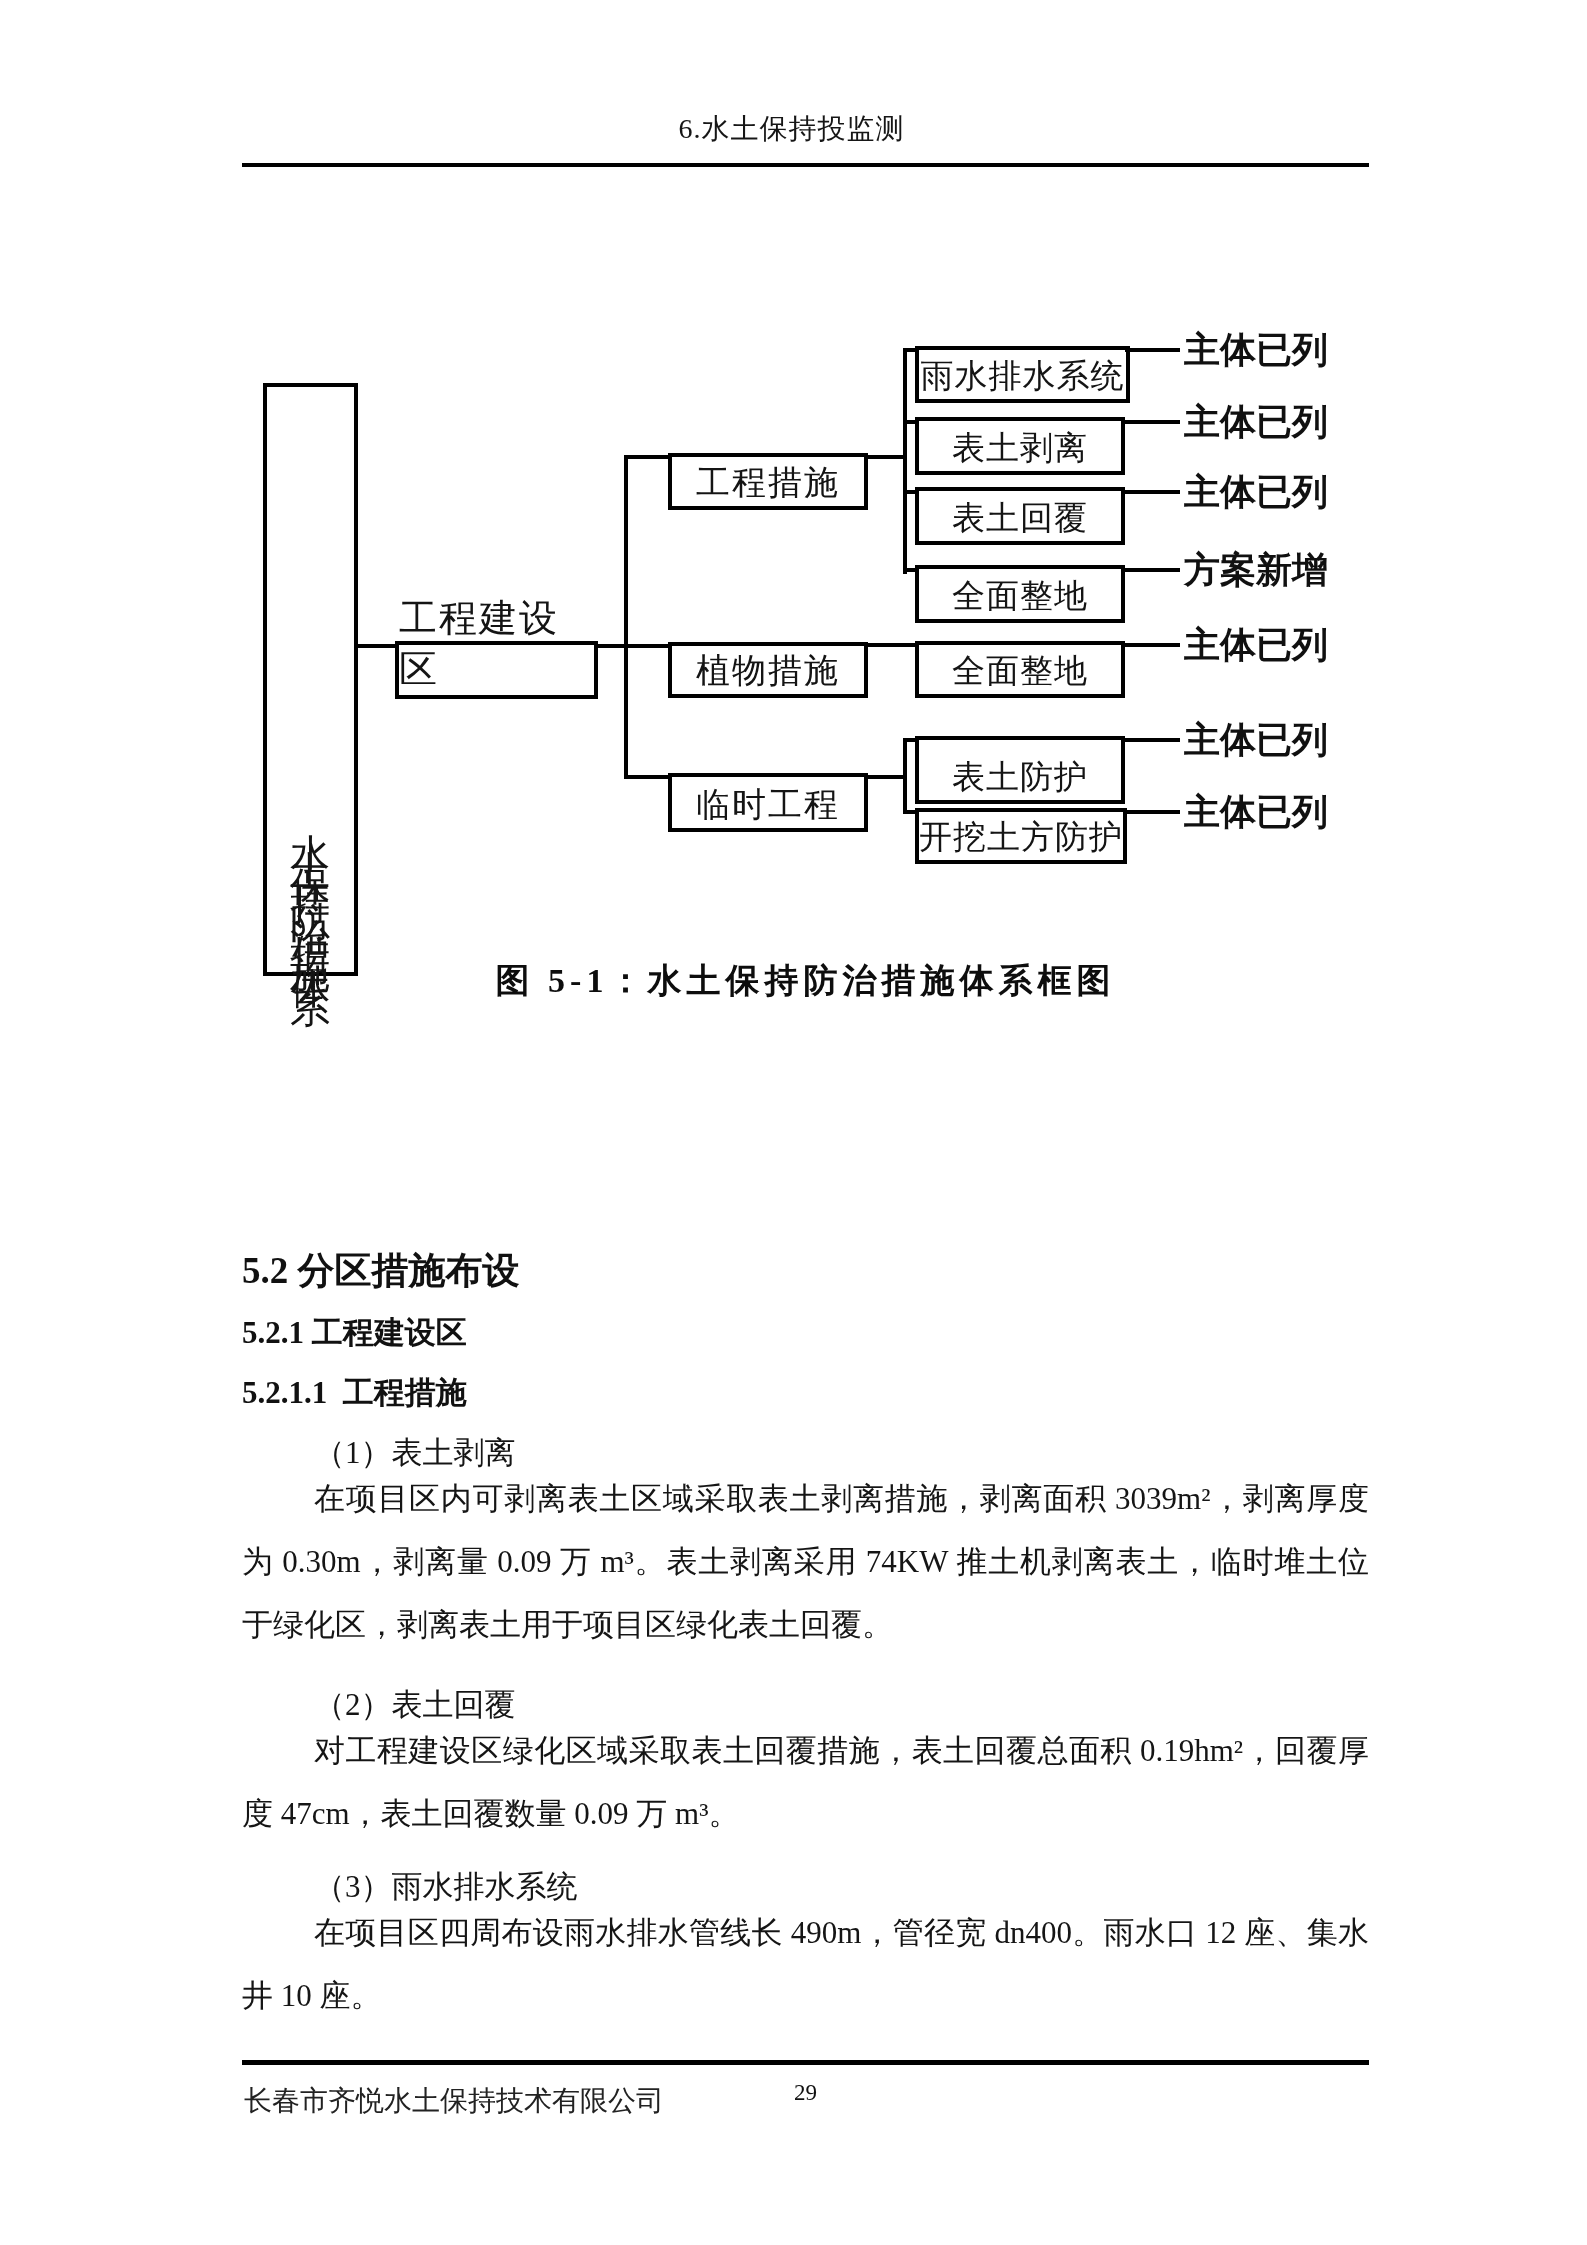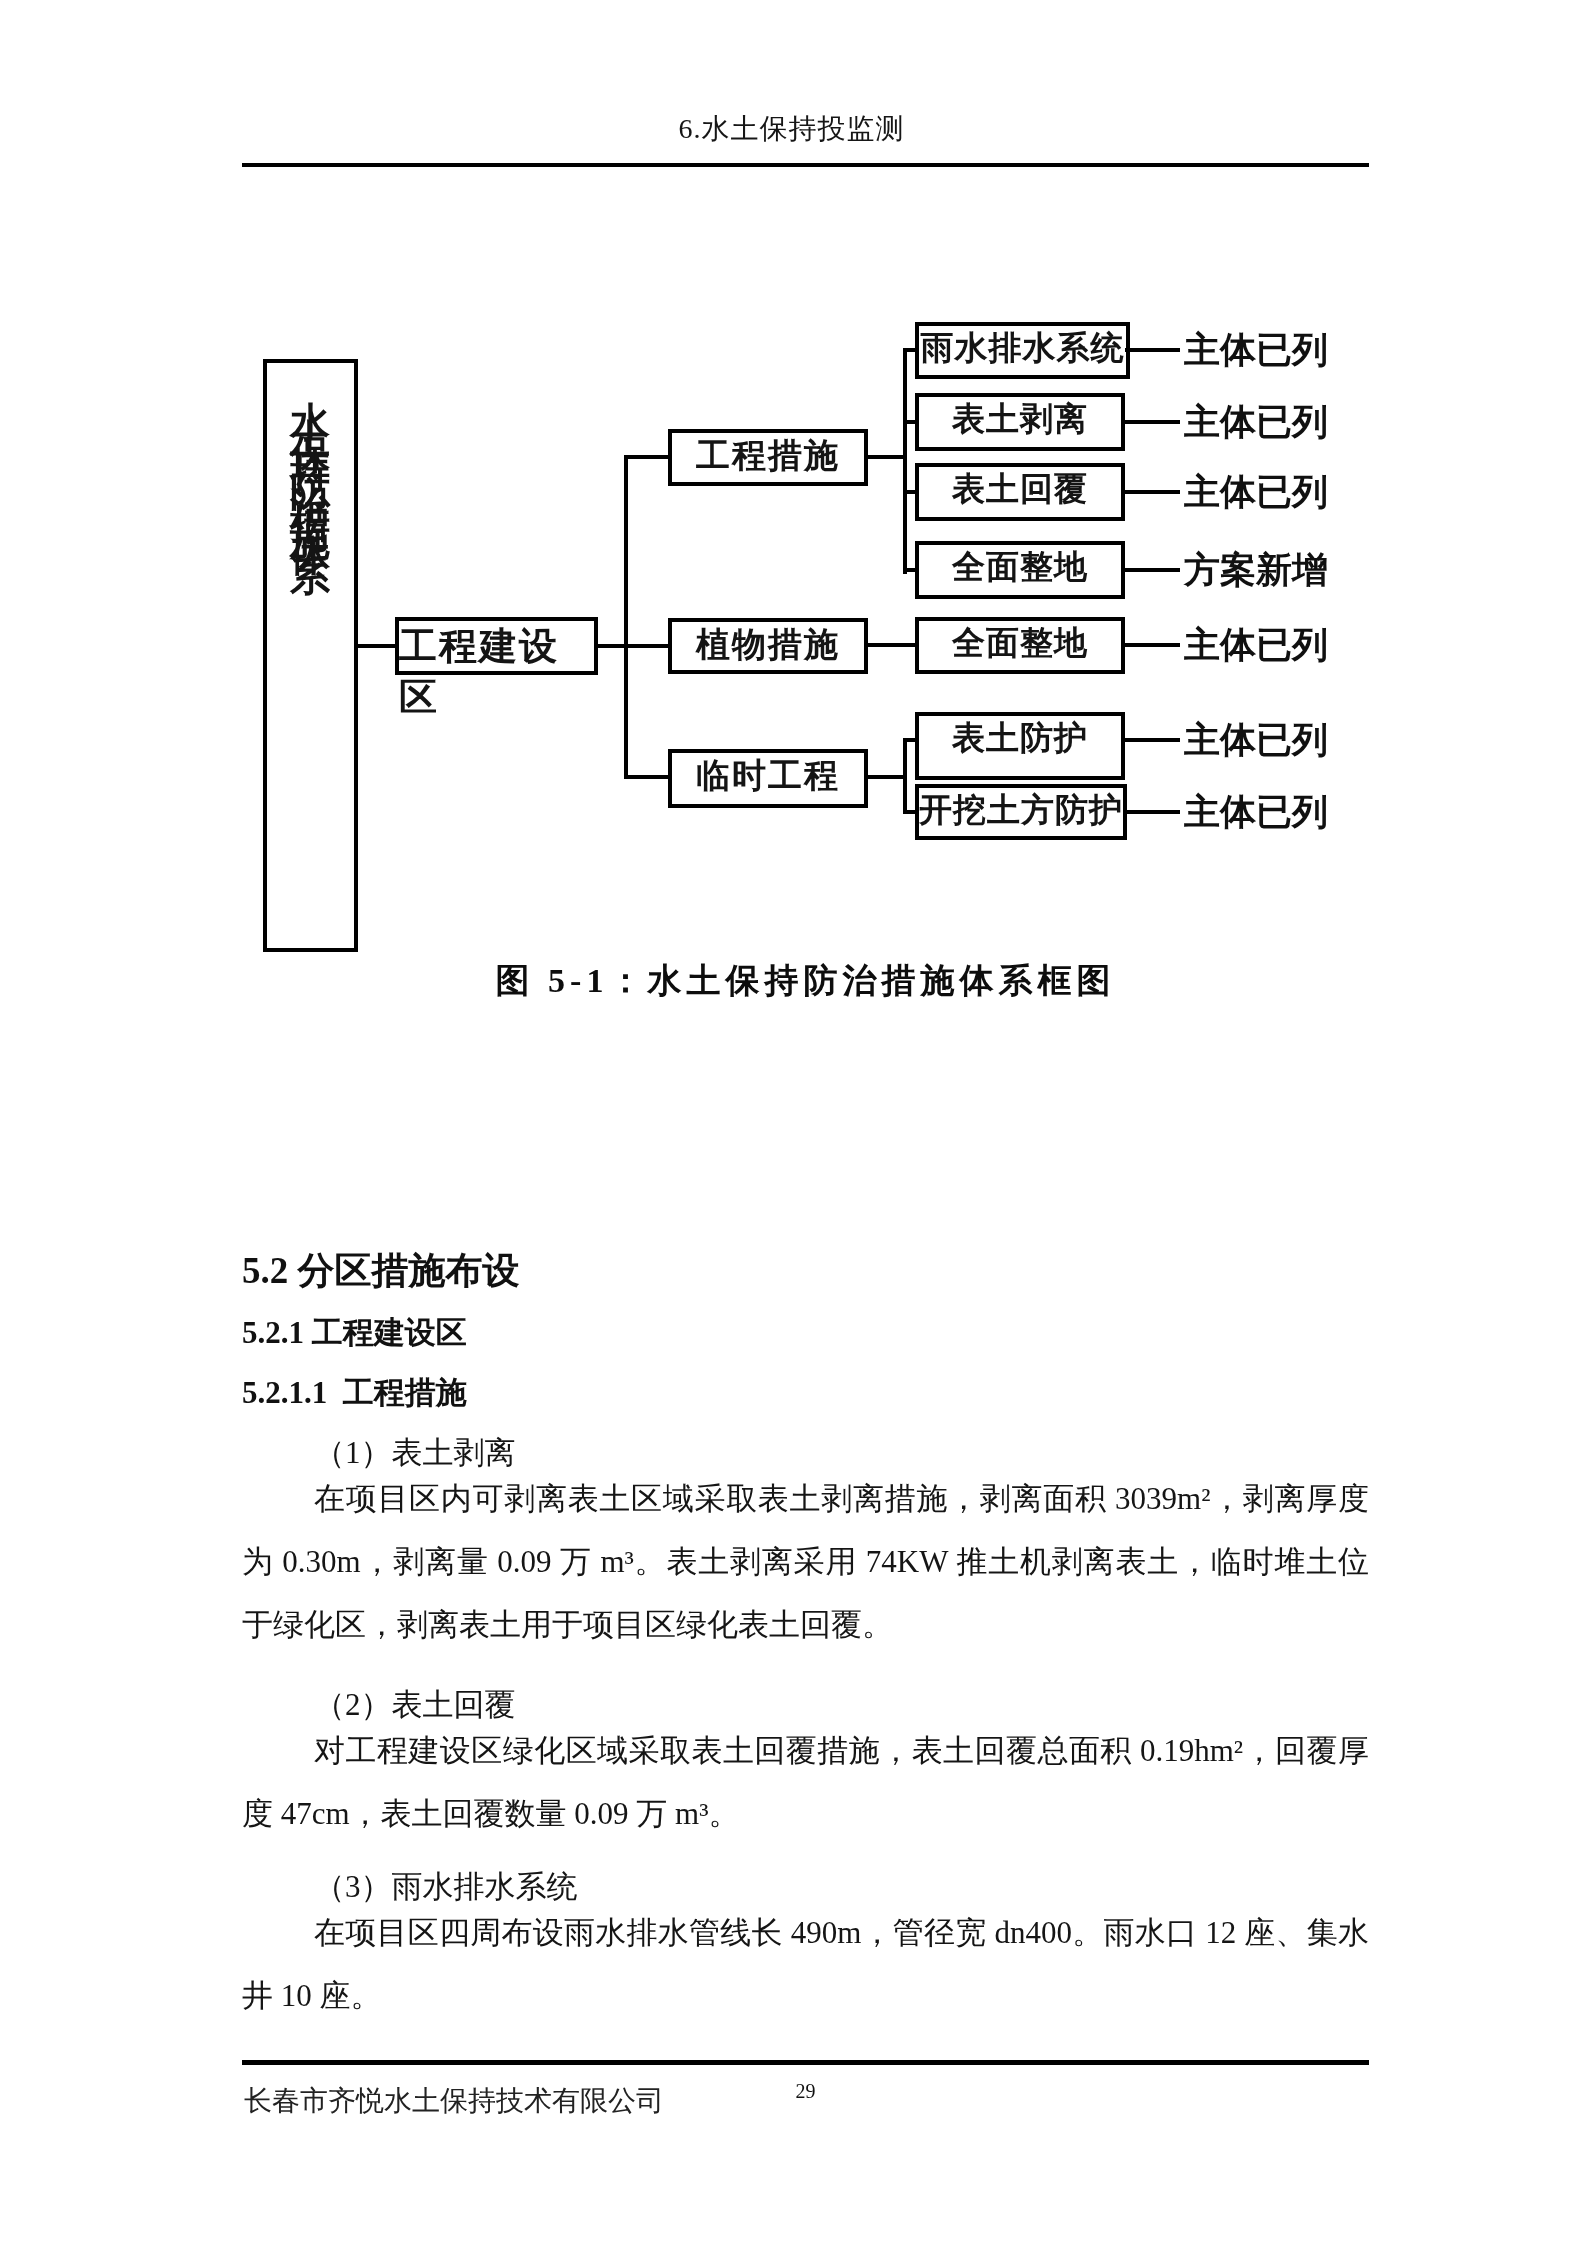--- a/index.html
+++ b/index.html
@@ -5,26 +5,26 @@
   * { margin:0; padding:0; box-sizing:border-box; }
   html,body { background:#ffffff; }
   body { font-family:"Liberation Serif","DejaVu Serif",serif; color:#111111; }
   .page { position:relative; width:1587px; height:2245px; background:#ffffff; overflow:hidden; }
 
   
   .header-title { position:absolute; left:228px; top:110px; width:1127px; text-align:center;
                   font-size:28px; letter-spacing:1px; color:#161616; }
   .rule { position:absolute; background:#000000; }
   .footer-company { position:absolute; left:244px; top:2082px; font-size:28px; color:#222; }
-  .page-number { position:absolute; left:242px; top:2080px; width:1127px; text-align:center; font-size:20px; color:#111; }
+  .page-number { position:absolute; left:242px; top:2080px; width:1127px; text-align:center; font-size:23px; color:#111; }
 
   
   .dbox { position:absolute; border:4px solid #000; background:#fff;
-          display:flex; align-items:flex-start; justify-content:center;
-          font-family:"Liberation Sans","DejaVu Sans",sans-serif; font-weight:bold; color:#141414; }
+          display:flex; align-items:flex-end; justify-content:center;
+          font-family:"Liberation Sans","DejaVu Sans",sans-serif; font-weight:normal; color:#141414;margin-top:24px; }
   .vtext { writing-mode:vertical-rl; text-orientation:upright; font-size:40px; letter-spacing:17px;
            line-height:1; padding-top:6px; }
   .lvl1-text { font-size:38px; letter-spacing:2px; }
   .bbox-text { font-size:34px; letter-spacing:2px; }
   .cbox-text { font-size:33px; letter-spacing:1px; white-space:nowrap; }
   .hline, .vline { position:absolute; background:#000; }
   .dlabel { position:absolute; width:160px; font-family:"Liberation Sans","DejaVu Sans",sans-serif;
             font-weight:bold; font-size:36px; line-height:42px; color:#101010; white-space:nowrap; }
 
   .caption { position:absolute; left:242px; top:958px; width:1127px; text-align:center;

